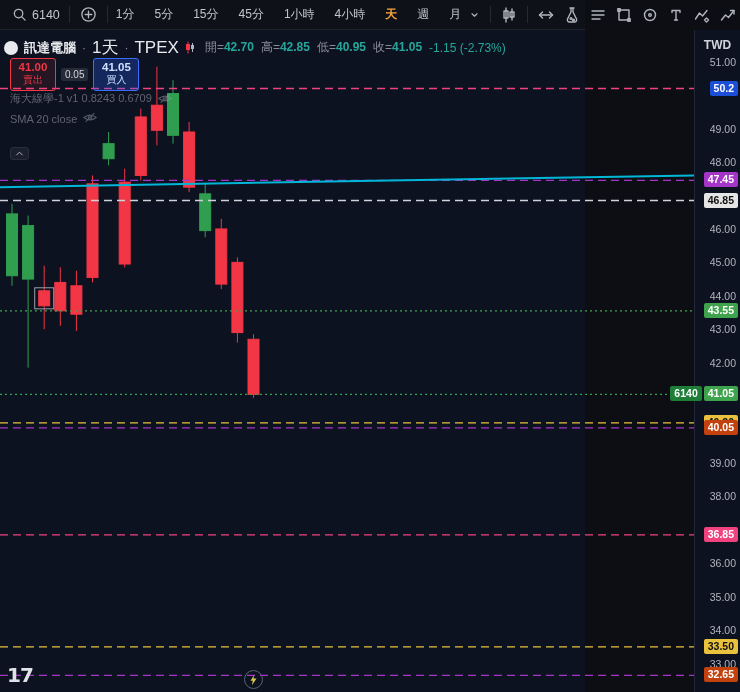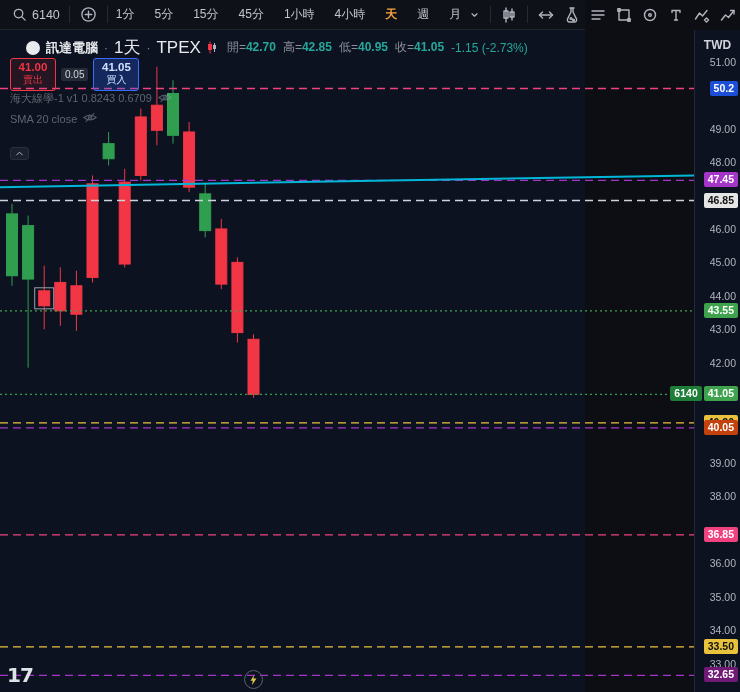--- a/index.html
+++ b/index.html
@@ -25,21 +25,21 @@
   .axis { position:absolute; top:0; right:0; width:46px; height:662px; border-left:1px solid #232838;
           background:#0d1220; z-index:5; overflow:visible; }
   .axis-label { position:absolute; right:4px; font-size:10.5px; color:#b2b5be; line-height:12px; }
   .axis-badge { position:absolute; right:2px; font-size:10.5px; line-height:15px; padding:0 4px; border-radius:2px; font-weight:bold; }
   .currency { position:absolute; top:8px; left:0; width:100%; text-align:center; color:#d1d4dc;
               font-size:12px; font-weight:bold; }
   .cp-badge { position:absolute; right:2px; display:flex; gap:2px; z-index:7; }
   .cp-badge span { font-size:10.5px; line-height:15px; padding:0 4px; border-radius:2px; font-weight:bold; }
 
   
-  .symbol-row { position:absolute; top:6px; left:26px; display:flex; align-items:center; gap:6px; z-index:20; }
+  .symbol-row { position:absolute; top:6px; left:4px; display:flex; align-items:center; gap:6px; z-index:20; }
   .symbol-logo { width:14px; height:14px; border-radius:50%; background:#e8eaed; flex:none; }
   .symbol-title { color:#e8eaed; font-size:13px; font-weight:bold; }
   .symbol-sub { color:#e8eaed; font-size:17px; }
   .sep { color:#8a8e99; font-size:12px; }
   .ohlc { display:flex; align-items:center; gap:7px; font-size:12px; margin-left:4px; }
   .ohlc .pair { white-space:nowrap; }
   .ohlc .lbl { color:#8a8e99; }
 
   .trade-panel { position:absolute; top:28px; left:10px; display:flex; align-items:center; z-index:20; }
   .sell-btn { width:46px; border:1px solid #f23645; background:rgba(242,54,69,0.10); color:#f23645;
@@ -47,21 +47,21 @@
   .sell-btn .px { font-size:11.5px; font-weight:bold; display:block; }
   .sell-btn .lab { font-size:10px; display:block; }
   .spread { background:#262b38; color:#d1d4dc; font-size:10px; padding:1px 4px; border-radius:2px; margin:0 5px; }
   .buy-btn { width:46px; border:1px solid #3b6bff; background:rgba(41,98,255,0.28); color:#cfe0ff;
              border-radius:3px; text-align:center; padding:2px 0 3px; cursor:pointer; }
   .buy-btn .px { font-size:11.5px; font-weight:bold; display:block; }
   .buy-btn .lab { font-size:10px; display:block; }
 
   .indicators { position:absolute; top:61px; left:10px; display:flex; flex-direction:column; gap:6px;
                 z-index:20; opacity:0.5; }
-  .ind-row { display:flex; align-items:center; gap:6px; color:#aeb2bc; font-size:11px; cursor:pointer; }
+  .ind-row { display:flex; align-items:flex-end; gap:6px; color:#aeb2bc; font-size:11px; cursor:pointer; }
 
   .collapse-btn { position:absolute; top:117px; left:10px; width:19px; height:13px; background:#1b202e;
                   border:1px solid #2a2f3d; border-radius:3px; display:flex; align-items:center;
                   justify-content:center; z-index:20; cursor:pointer; }
 
   .tv-logo { position:absolute; bottom:5px; left:7px; color:#dfe2e8; font-weight:bold; font-size:20px;
              letter-spacing:-1px; z-index:20; font-family:"DejaVu Sans",sans-serif; }
   .boost-btn { position:absolute; bottom:3px; left:244px; width:19px; height:19px; border:1.5px solid #5b6070;
                border-radius:50%; display:flex; align-items:center; justify-content:center; z-index:20; cursor:pointer; }
 </style>
@@ -252,21 +252,21 @@
         <div class="axis-label" style="top: 594.146px; color: rgb(178, 181, 190);">34.00</div>
         <div class="axis-label" style="top: 627.581px; color: rgb(178, 181, 190);">33.00</div>
         <div class="axis-badge" style="top: 50.5101px; background: #1d4ed8; color: rgb(255, 255, 255);">50.2</div>
         <div class="axis-badge" style="top: 142.455px; background: rgb(164, 53, 200); color: rgb(255, 255, 255);">47.45</div>
         <div class="axis-badge" style="top: 162.515px; background: #e5e5e5; color: rgb(17, 17, 17);">46.85</div>
         <div class="axis-badge" style="top: 272.848px; background: rgb(63, 163, 77); color: rgb(255, 255, 255);">43.55</div>
         <div class="axis-badge" style="top: 384.854px; background: rgb(233, 194, 61); color: rgb(17, 17, 17);">40.20</div>
         <div class="axis-badge" style="top: 389.869px; background: #c2410c; color: rgb(255, 255, 255);">40.05</div>
         <div class="axis-badge" style="top: 496.859px; background: rgb(240, 66, 127); color: rgb(255, 255, 255);">36.85</div>
         <div class="axis-badge" style="top: 608.864px; background: rgb(233, 194, 61); color: rgb(17, 17, 17);">33.50</div>
-        <div class="axis-badge" style="top: 637.283px; background: #701a75; color: rgb(255, 255, 255);">32.65</div>
+        <div class="axis-badge" style="top: 637.283px; background: #c2410c; color: rgb(255, 255, 255);">32.65</div>
         <div class="cp-badge" style="top: 356.434px;">
           <span style="background: rgb(30, 125, 54); color: rgb(255, 255, 255);">6140</span>
           <span style="background: rgb(63, 163, 77); color: rgb(255, 255, 255);">41.05</span>
         </div>
       </div>
 
     <div class="symbol-row">
       <span class="symbol-logo"></span>
       <span class="symbol-title">訊達電腦</span>
       <span class="sep">·</span>

